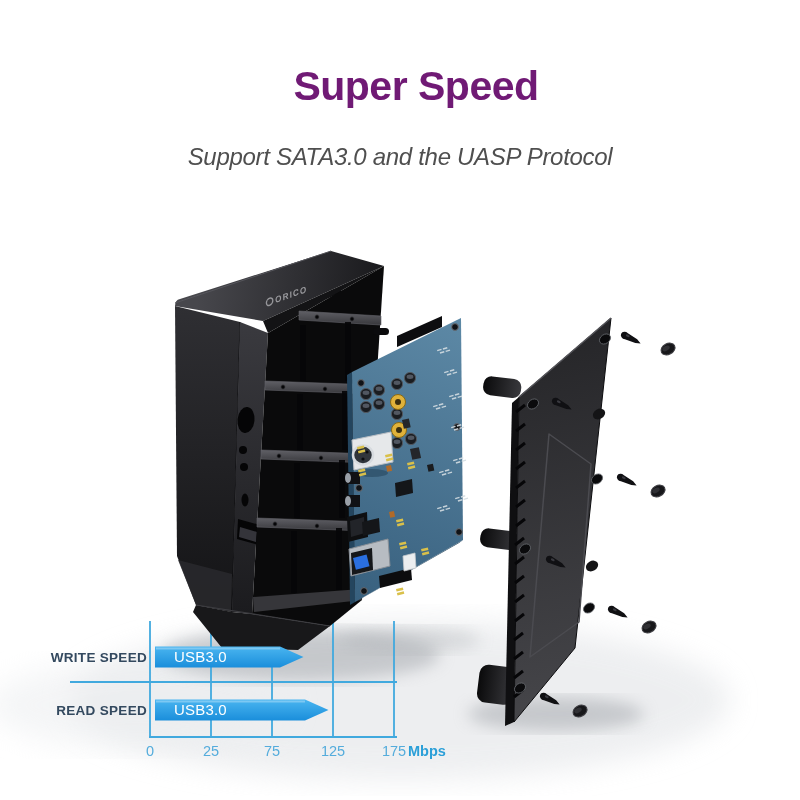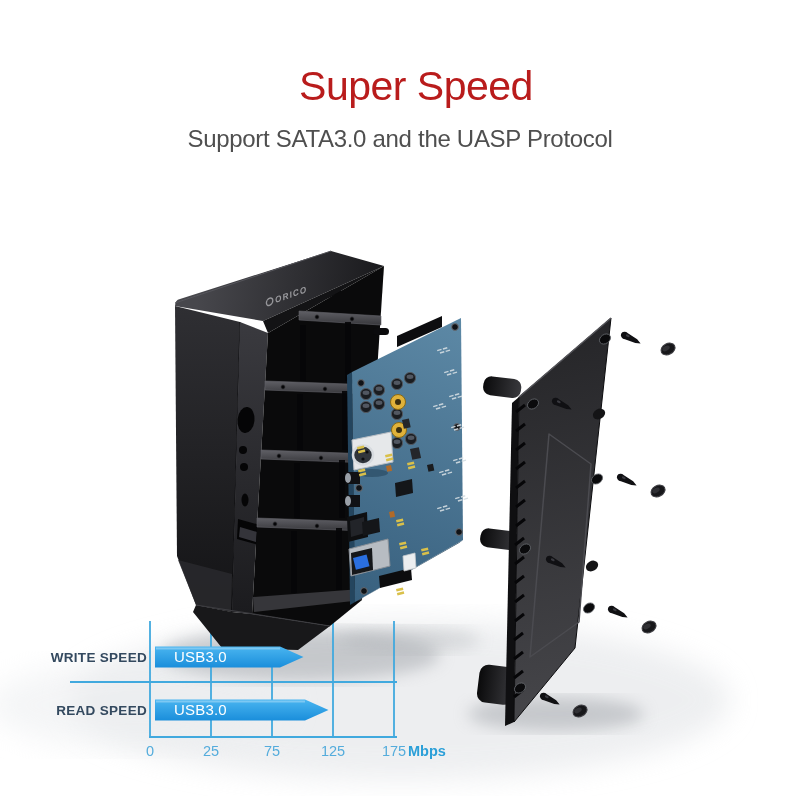--- a/index.html
+++ b/index.html
@@ -1,20 +1,20 @@
 <!DOCTYPE html>
 <html><head>
 <meta charset="utf-8">
 <style>
   html,body{margin:0;padding:0;background:#fff;}
   #stage{position:relative;width:800px;height:800px;background:#ffffff;overflow:hidden;
          font-family:"Liberation Sans", sans-serif;}
   .header{position:absolute;top:64px;left:0;width:800px;text-align:center;z-index:3;}
-  .title{font-size:41px;font-weight:normal;letter-spacing:-0.5px;color:#b91c1c;line-height:44px;padding-left:32px;}
-  .subtitle{margin-top:14px;font-size:24px;color:#4f4f4f;line-height:34px;letter-spacing:-0.3px;}
+  .title{font-size:41px;font-weight:bold;letter-spacing:-0.5px;color:#701a75;line-height:44px;padding-left:32px;}
+  .subtitle{margin-top:32px;font-size:24px;color:#4f4f4f;line-height:34px;letter-spacing:-0.3px;font-style:italic;}
   svg{position:absolute;left:0;top:0;}
   text{font-family:"Liberation Sans", sans-serif;}
 </style>
 </head>
 <body>
 
 <div id="stage">
 
   <div class="header">
     <div class="title">Super Speed</div>

